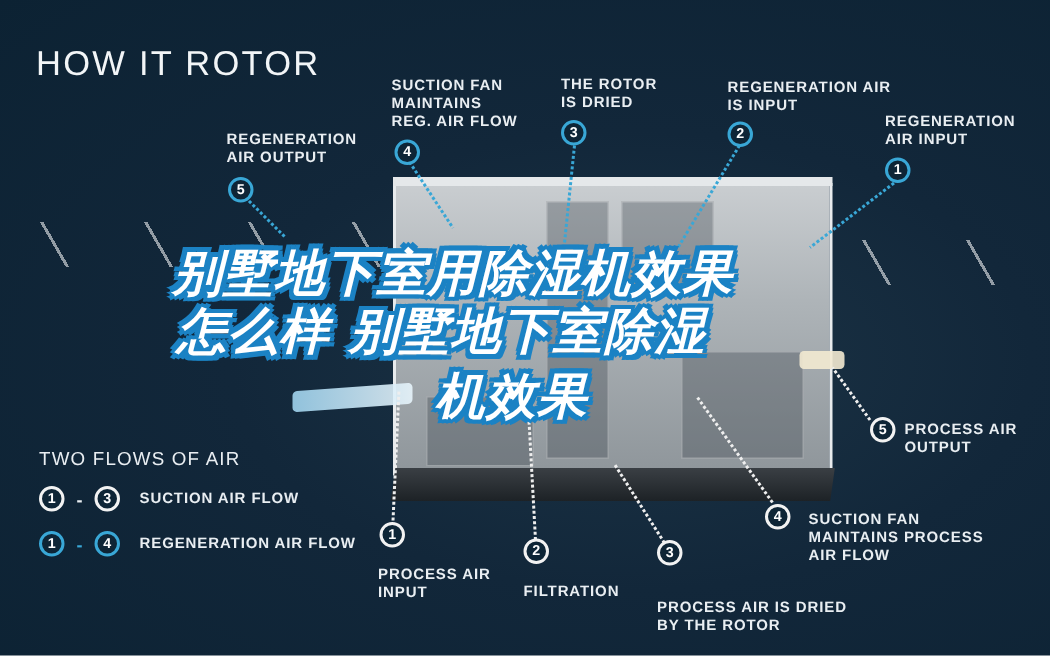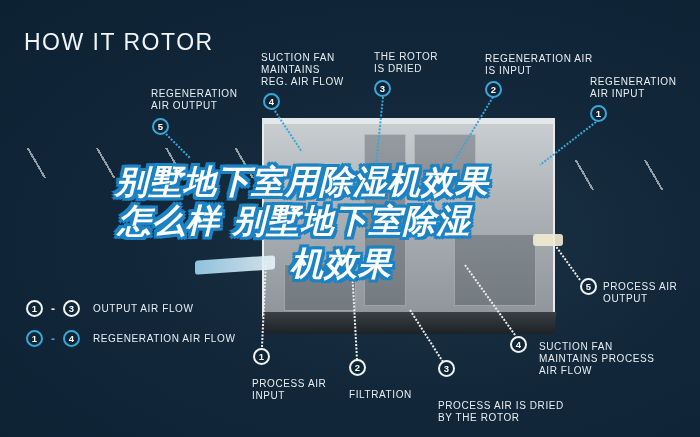--- a/index.html
+++ b/index.html
@@ -7,21 +7,21 @@
     width:700px; height:437px; overflow:hidden; position:relative;
     background: radial-gradient(ellipse at 60% 55%, #1c3446 0%, #12273a 45%, #0c2233 100%);
     font-family: "Liberation Sans", sans-serif;
     color:#fff;
   }
   .abs { position:absolute; }
   .title {
     left:24px; top:29px; font-size:23px; letter-spacing:1.5px; font-weight:normal; color:#f2f5f7;
   }
   .lbl {
-    font-size:10px; font-weight:normal; line-height:12px; letter-spacing:0.6px; color:#e9eef2; white-space:pre;
+    font-size:10px; font-weight:bold; line-height:12px; letter-spacing:0.6px; color:#e9eef2; white-space:pre;
   }
   .circle {
     width:17px; height:17px; border-radius:50%; box-sizing:border-box;
     border:2px solid #39a7d6; display:flex; align-items:center; justify-content:center;
     font-size:9.5px; font-weight:bold; color:#fff; background:#0e2536;
   }
   .circle.white { border-color:#f2f2f2; }
   
   .duct {
     height:30px; background:linear-gradient(180deg,#8d949a 0%,#d7dbde 30%,#f2f4f5 50%,#c3c8cb 75%,#7c8388 100%);
@@ -122,25 +122,26 @@
 <div class="abs circle white" style="left:510px; top:336px;">4</div>
 <div class="abs lbl" style="left:539px; top:341px;">SUCTION FAN
 MAINTAINS PROCESS
 AIR FLOW</div>
 
 <div class="abs circle white" style="left:580px; top:278px;">5</div>
 <div class="abs lbl" style="left:603px; top:281px;">PROCESS AIR
 OUTPUT</div>
 
 <div class="abs" style="left:26px; top:300px;">
+  <div class="lbl" style="font-size:12.5px; font-weight:normal; letter-spacing:0.8px; margin-bottom:12px;">TWO FLOWS OF AIR</div>
   <div style="display:flex; align-items:center; height:17px; margin-bottom:13px;">
     <div class="circle white">1</div>
     <span class="legend-dash" style="margin:0 8px;">-</span>
     <div class="circle white">3</div>
-    <span class="lbl" style="margin-left:13px;">OUTPUT AIR FLOW</span>
+    <span class="lbl" style="margin-left:13px;">SUCTION AIR FLOW</span>
   </div>
   <div style="display:flex; align-items:center; height:17px;">
     <div class="circle">1</div>
     <span class="legend-dash" style="margin:0 8px; color:#39a7d6;">-</span>
     <div class="circle">4</div>
     <span class="lbl" style="margin-left:13px;">REGENERATION AIR FLOW</span>
   </div>
 </div>
 
 <div class="abs overlay-text" style="left:115px; top:163px;">别墅地下室用除湿机效果</div>

